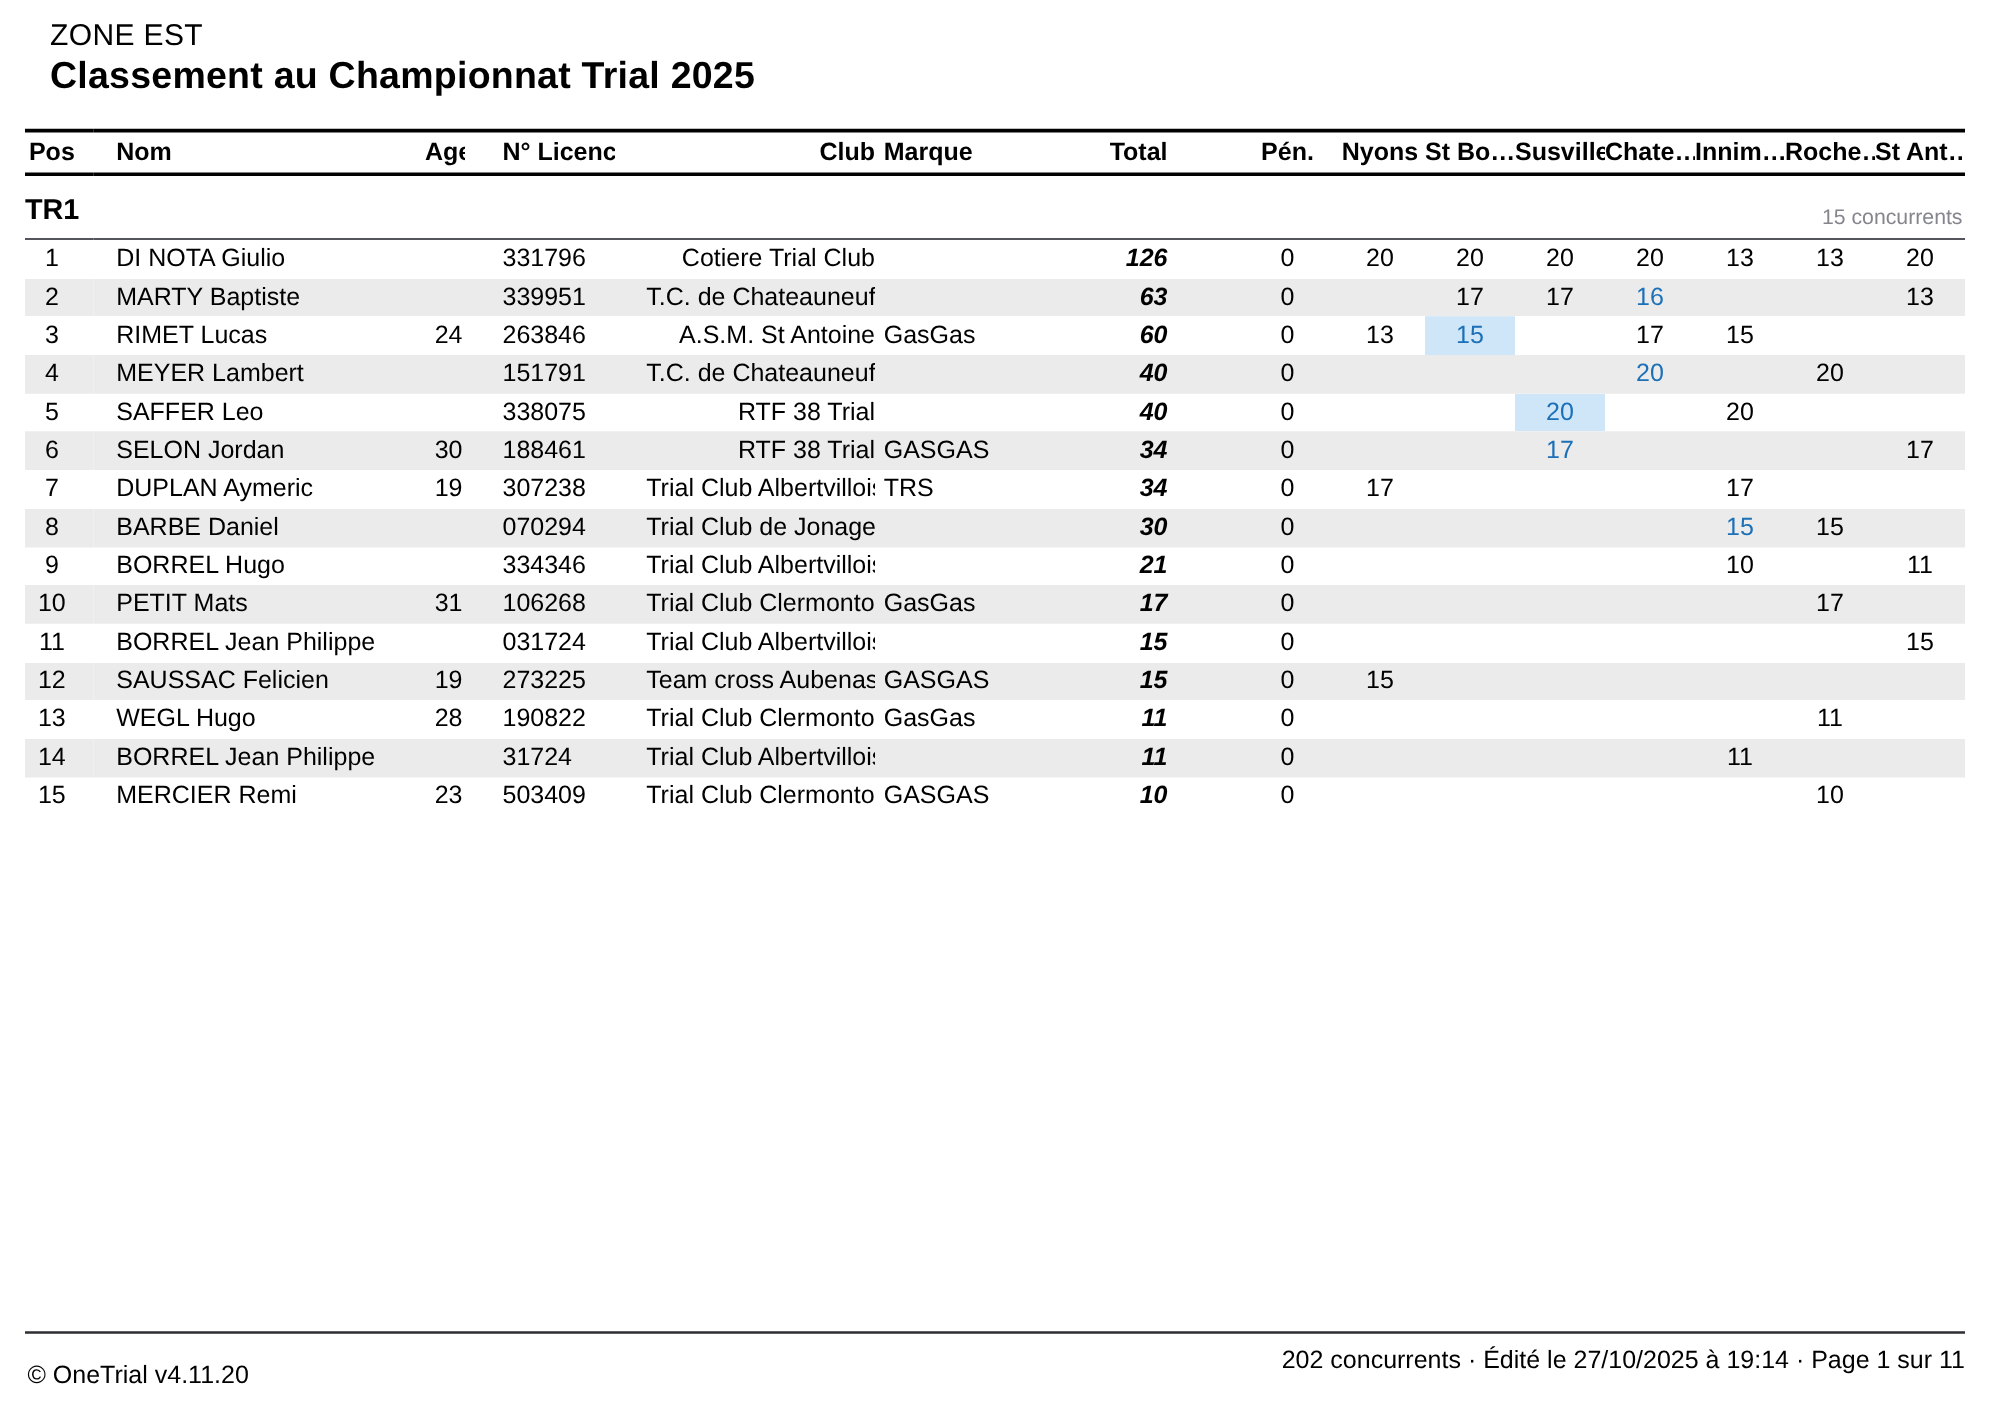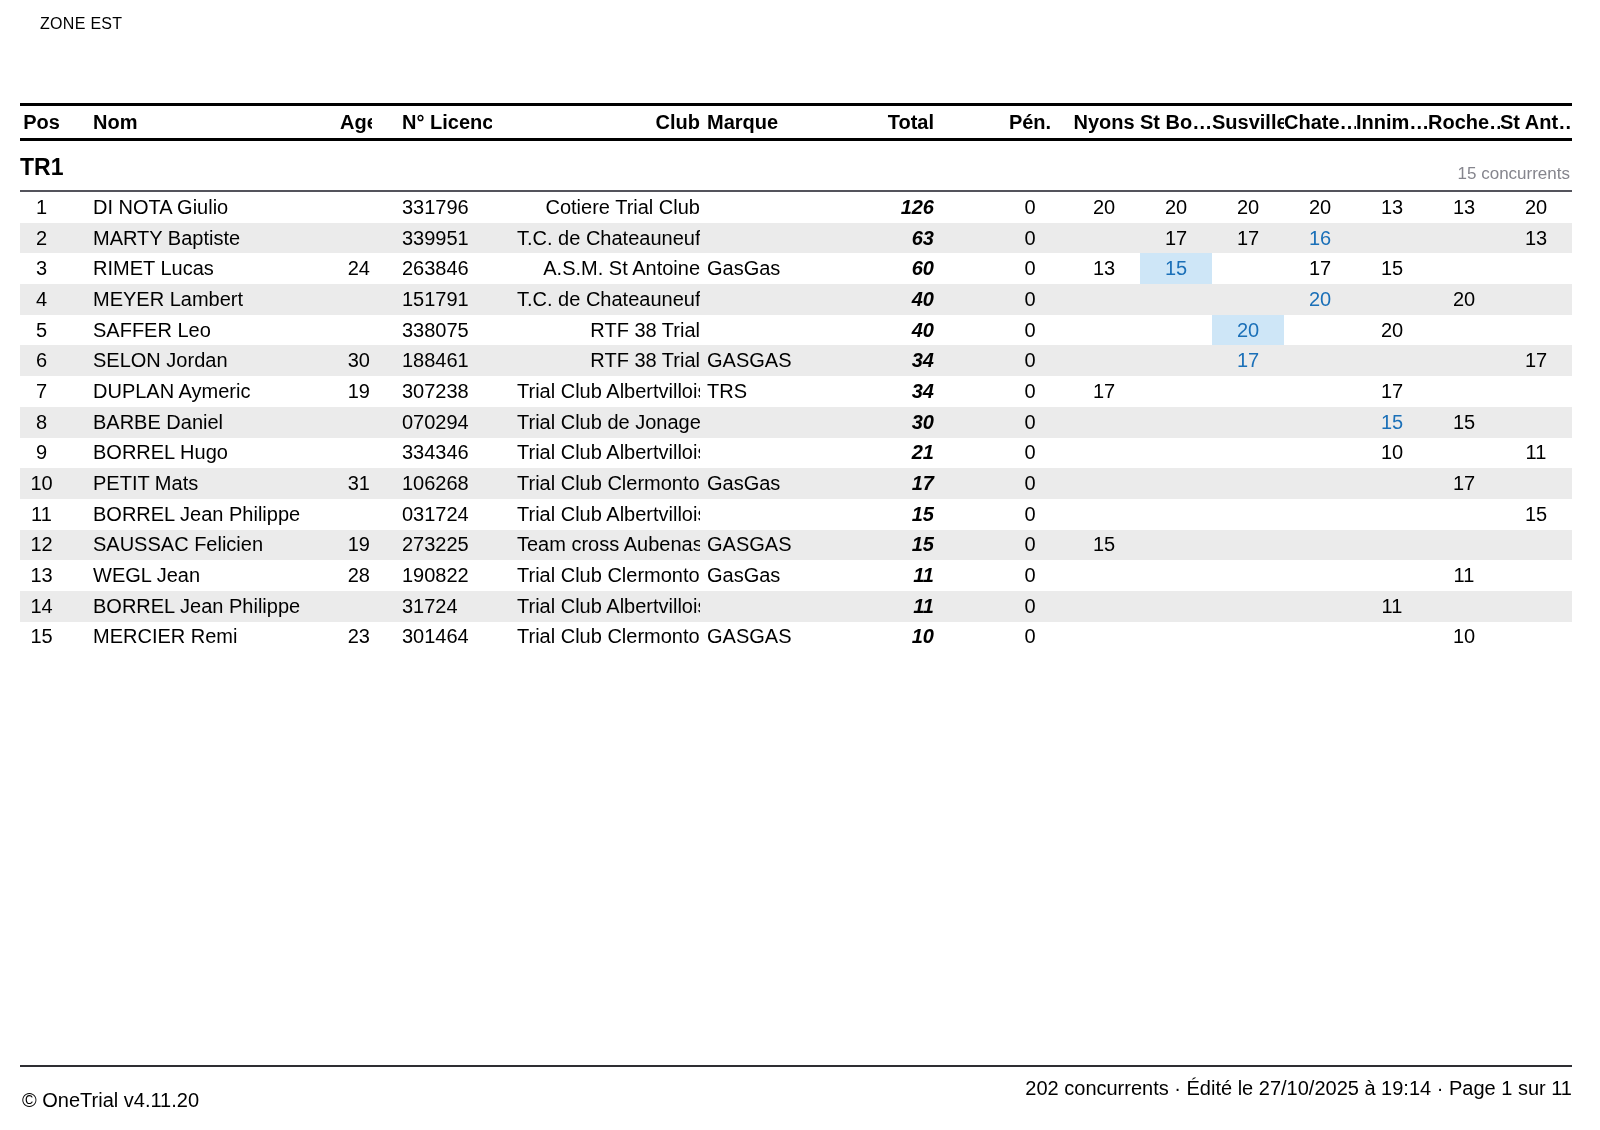--- a/index.html
+++ b/index.html
@@ -1,20 +1,20 @@
 <!DOCTYPE html>
 <html><head>
 <meta charset="utf-8">
 <style>
   html,body{margin:0;padding:0;background:#fff;}
   .page{
     position:relative;width:1600px;height:1130px;background:#ffffff;
     font-family:"Liberation Sans", sans-serif;color:#000;overflow:hidden;
   }
-  .zone{position:absolute;left:40px;top:15px;font-size:16px;font-weight:400;letter-spacing:.3px;}
+  .zone{position:absolute;left:40px;top:15px;font-size:24px;font-weight:400;letter-spacing:.3px;}
   .title{position:absolute;left:40px;top:44px;margin:0;font-size:30px;font-weight:700;letter-spacing:.2px;}
 
   table.standings{
     position:absolute;left:20px;top:103px;width:1552px;
     border-collapse:collapse;table-layout:fixed;
   }
   thead tr{border-top:3px solid #000;border-bottom:3px solid #000;}
   thead th{font-size:20px;font-weight:700;height:32px;padding:0;white-space:nowrap;overflow:hidden;}
   tbody td{font-size:20px;height:30.7px;padding:0;white-space:nowrap;overflow:hidden;vertical-align:middle;}
   tr.alt td{background:#ebebeb;}
@@ -40,20 +40,21 @@
   .footer-line{position:absolute;left:20px;top:1065px;width:1552px;border-top:2px solid #2e2e33;}
   .footer-left{position:absolute;left:22px;top:1077px;font-size:20px;margin-top:12px;}
   .footer-right{position:absolute;right:28px;top:1077px;font-size:20px;text-align:right;}
 </style>
 </head>
 <body>
 
 <div class="page">
 
   <div class="zone">ZONE EST</div>
+  <h1 class="title">Classement au Championnat Trial 2025</h1>
 
   <table class="standings">
     <colgroup>
       <col style="width:55px">
         <col style="width:265px">
         <col style="width:32px">
       <col style="width:120px">
         <col style="width:208px">
         <col style="width:160px">
       <col style="width:132px">
@@ -291,21 +292,21 @@
           <td class="c8">15</td>
           <td class="c9"></td>
           <td class="c10"></td>
           <td class="c11"></td>
           <td class="c12"></td>
           <td class="c13"></td>
           <td class="c14"></td>
         </tr>
         <tr>
           <td class="c0">13</td>
-          <td class="c1">WEGL Jean</td>
+          <td class="c1">WEGL Hugo</td>
           <td class="c2">28</td>
           <td class="c3">190822</td>
           <td class="c4">Trial Club Clermontois</td>
           <td class="c5">GasGas</td>
           <td class="c6">11</td>
           <td class="c7">0</td>
           <td class="c8"></td>
           <td class="c9"></td>
           <td class="c10"></td>
           <td class="c11"></td>
@@ -327,21 +328,21 @@
           <td class="c10"></td>
           <td class="c11"></td>
           <td class="c12">11</td>
           <td class="c13"></td>
           <td class="c14"></td>
         </tr>
         <tr>
           <td class="c0">15</td>
           <td class="c1">MERCIER Remi</td>
           <td class="c2">23</td>
-          <td class="c3">301464</td>
+          <td class="c3">503409</td>
           <td class="c4">Trial Club Clermontois</td>
           <td class="c5">GASGAS</td>
           <td class="c6">10</td>
           <td class="c7">0</td>
           <td class="c8"></td>
           <td class="c9"></td>
           <td class="c10"></td>
           <td class="c11"></td>
           <td class="c12"></td>
           <td class="c13">10</td>

